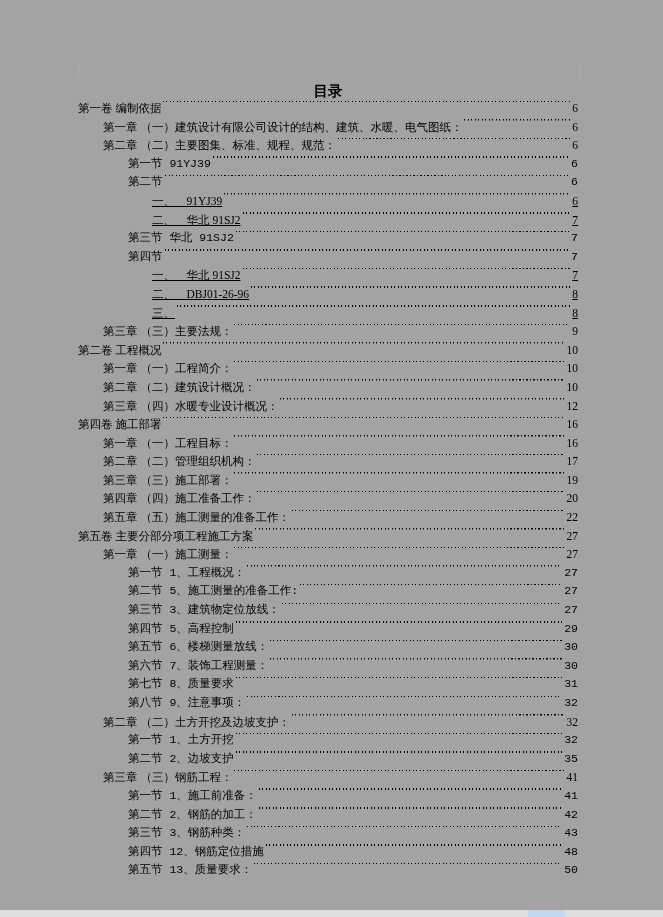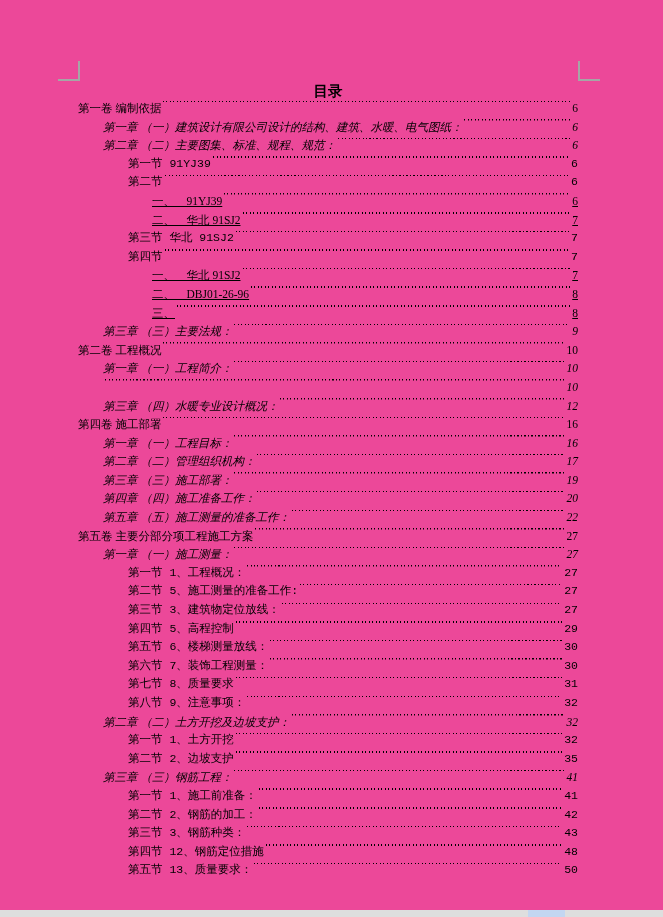--- a/index.html
+++ b/index.html
@@ -4,21 +4,21 @@
 <style>
   html, body {
     margin: 0; padding: 0;
     width: 663px; height: 917px;
     overflow: hidden;
     background: #ffffff;
     font-family: "Liberation Serif", "DejaVu Serif", serif;
   }
   .page {
     position: absolute; inset: 0;
-    background: #ec4899;
+    background: #a3a3a3;
   }
   .crop-mark {
     position: absolute;
     width: 20px; height: 18px;
     top: 61px;
   }
   .crop-mark.left {
     left: 58px;
     border-right: 2px solid #a6a6a6;
     border-bottom: 2px solid #a6a6a6;
@@ -46,21 +46,21 @@
     display: flex;
     align-items: flex-start;
     height: 18.6px;
     font-size: 11.5px;
     line-height: 16px;
     color: #000;
     white-space: pre;
     cursor: default;
   }
   .toc-row.lvl0 { padding-left: 0; }
-  .toc-row.lvl1 { padding-left: 25px; font-style: italic; }
+  .toc-row.lvl1 { padding-left: 25px; }
   .toc-row.lvl2 { padding-left: 50px; font-family: Liberation Mono, monospace; }
   .toc-row.lvl3 { padding-left: 74px; text-decoration: underline; }
   .lbl { flex: 0 0 auto; }
   .dots {
     flex: 1 1 auto;
     min-width: 6px;
     height: 2px;
     margin: 0 2px 3px 2px;
     background-image: repeating-linear-gradient(90deg, #000 0, #000 1px, transparent 1px, transparent 3.5px);
     background-repeat: repeat-x;
@@ -99,21 +99,21 @@
       <div class="toc-row lvl3"><span class="lbl">一、　91YJ39</span><span class="dots"></span><span class="pg">6</span></div>
       <div class="toc-row lvl3"><span class="lbl">二、　华北 91SJ2</span><span class="dots"></span><span class="pg">7</span></div>
       <div class="toc-row lvl2"><span class="lbl">第三节 华北 91SJ2</span><span class="dots"></span><span class="pg">7</span></div>
       <div class="toc-row lvl2"><span class="lbl">第四节</span><span class="dots"></span><span class="pg">7</span></div>
       <div class="toc-row lvl3"><span class="lbl">一、　华北 91SJ2</span><span class="dots"></span><span class="pg">7</span></div>
       <div class="toc-row lvl3"><span class="lbl">二、　DBJ01-26-96</span><span class="dots"></span><span class="pg">8</span></div>
       <div class="toc-row lvl3"><span class="lbl">三、</span><span class="dots"></span><span class="pg">8</span></div>
       <div class="toc-row lvl1"><span class="lbl">第三章 （三）主要法规：</span><span class="dots"></span><span class="pg">9</span></div>
       <div class="toc-row lvl0"><span class="lbl">第二卷 工程概况</span><span class="dots"></span><span class="pg">10</span></div>
       <div class="toc-row lvl1"><span class="lbl">第一章 （一）工程简介：</span><span class="dots"></span><span class="pg">10</span></div>
-      <div class="toc-row lvl1"><span class="dots"></span><span class="pg">10</span></div>
+      <div class="toc-row lvl1"><span class="lbl">第二章 （二）建筑设计概况：</span><span class="dots"></span><span class="pg">10</span></div>
       <div class="toc-row lvl1"><span class="lbl">第三章 （四）水暖专业设计概况：</span><span class="dots"></span><span class="pg">12</span></div>
       <div class="toc-row lvl0"><span class="lbl">第四卷 施工部署</span><span class="dots"></span><span class="pg">16</span></div>
       <div class="toc-row lvl1"><span class="lbl">第一章 （一）工程目标：</span><span class="dots"></span><span class="pg">16</span></div>
       <div class="toc-row lvl1"><span class="lbl">第二章 （二）管理组织机构：</span><span class="dots"></span><span class="pg">17</span></div>
       <div class="toc-row lvl1"><span class="lbl">第三章 （三）施工部署：</span><span class="dots"></span><span class="pg">19</span></div>
       <div class="toc-row lvl1"><span class="lbl">第四章 （四）施工准备工作：</span><span class="dots"></span><span class="pg">20</span></div>
       <div class="toc-row lvl1"><span class="lbl">第五章 （五）施工测量的准备工作：</span><span class="dots"></span><span class="pg">22</span></div>
       <div class="toc-row lvl0"><span class="lbl">第五卷 主要分部分项工程施工方案</span><span class="dots"></span><span class="pg">27</span></div>
       <div class="toc-row lvl1"><span class="lbl">第一章 （一）施工测量：</span><span class="dots"></span><span class="pg">27</span></div>
       <div class="toc-row lvl2"><span class="lbl">第一节 1、工程概况：</span><span class="dots"></span><span class="pg">27</span></div>

